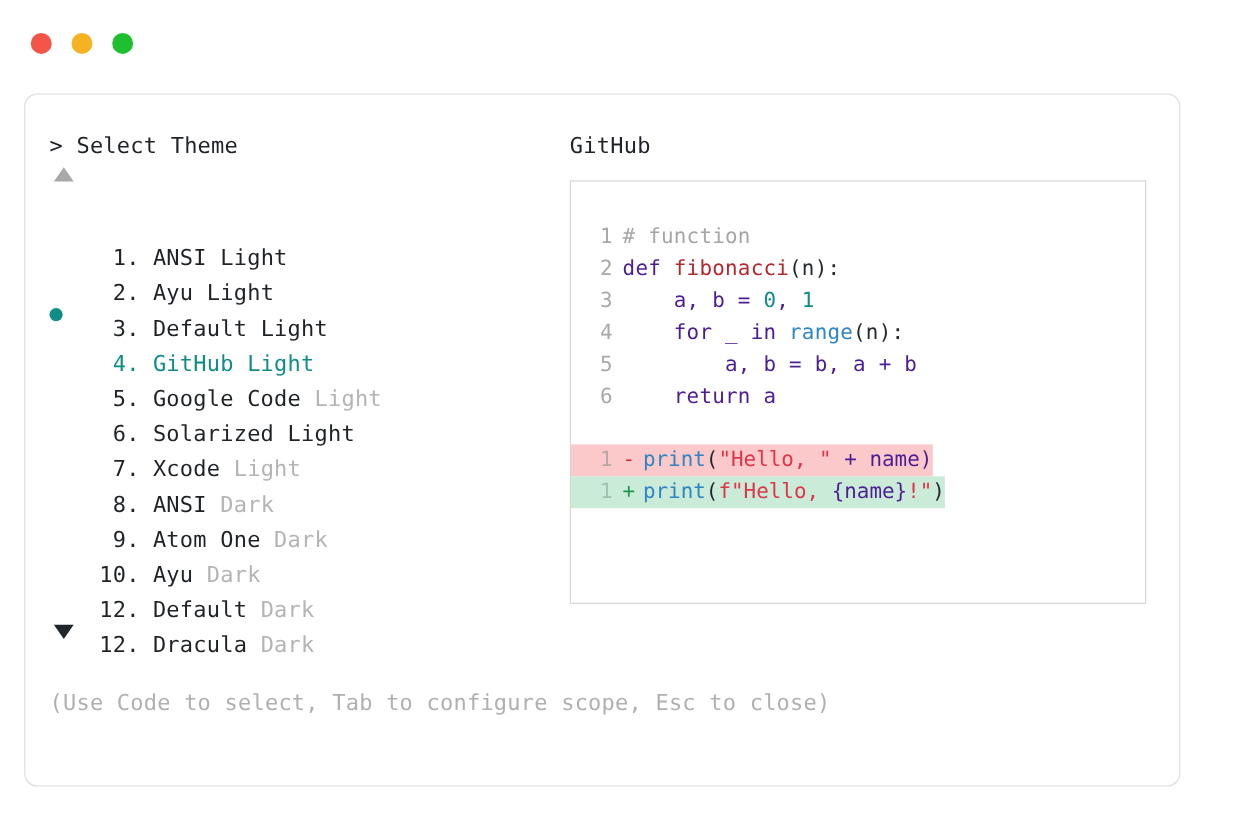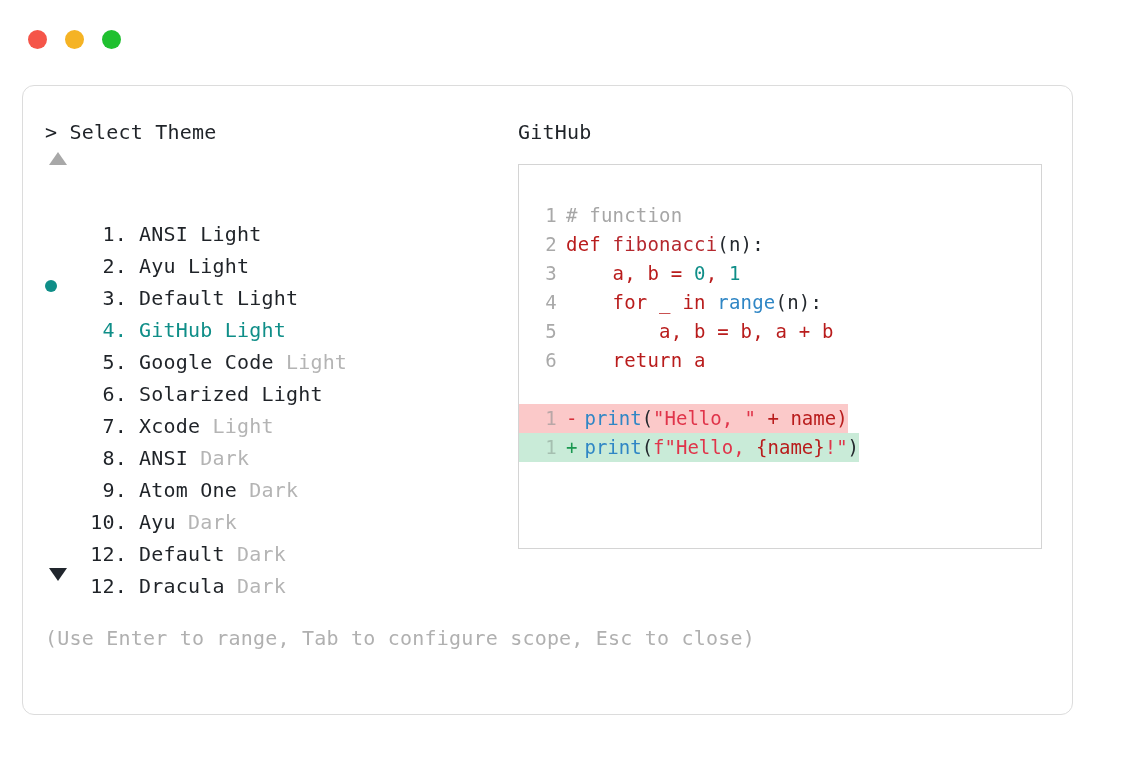--- a/index.html
+++ b/index.html
@@ -179,21 +179,21 @@
   }
   .code-body {
     padding-left: 9px;
     letter-spacing: 0.2px;
     text-align: right;
   }
   .blank-line { height: 29px; }
 
   
   .t-comment { color: #a6a6a6; }
-  .t-plain   { color: #b91c1c; margin-top: 48px; }
+  .t-plain   { color: #4c1d95; margin-top: 48px; }
   .t-fn      { color: #b5282e; }
   .t-num     { color: #0f8e88; }
   .t-builtin { color: #2f86c5; }
   .t-str     { color: #e0344a; }
   .t-punct   { color: #24292e; }
 
   
   .diff-line {
     display: flex;
     align-items: baseline;
@@ -236,21 +236,21 @@
         <div class="theme-row"><span class="bullet-cell"></span><span class="idx">7.</span><span class="nm">Xcode </span><span class="suffix dim">Light</span></div>
         <div class="theme-row"><span class="bullet-cell"></span><span class="idx">8.</span><span class="nm">ANSI </span><span class="suffix dim">Dark</span></div>
         <div class="theme-row"><span class="bullet-cell"></span><span class="idx">9.</span><span class="nm">Atom One </span><span class="suffix dim">Dark</span></div>
         <div class="theme-row"><span class="bullet-cell"></span><span class="idx">10.</span><span class="nm">Ayu </span><span class="suffix dim">Dark</span></div>
         <div class="theme-row"><span class="bullet-cell"></span><span class="idx">12.</span><span class="nm">Default </span><span class="suffix dim">Dark</span></div>
         <div class="theme-row"><span class="bullet-cell"></span><span class="idx">12.</span><span class="nm">Dracula </span><span class="suffix dim">Dark</span></div>
       </div>
     <div id="scroll-down"></div>
   </div>
 
-  <div id="footer-hint">(Use Enter to range, Tab to configure scope, Esc to close)</div>
+  <div id="footer-hint">(Use Code to select, Tab to configure scope, Esc to close)</div>
 
   <div id="right-pane">
     <div id="preview-label">GitHub</div>
     <div id="preview-panel">
       <div id="code-block">
           <div class="code-line"><span class="gutter">1</span><span class="code-body"><span class="t-comment"># function</span></span></div>
           <div class="code-line"><span class="gutter">2</span><span class="code-body"><span class="t-plain">def </span><span class="t-fn">fibonacci</span><span class="t-punct">(n):</span></span></div>
           <div class="code-line"><span class="gutter">3</span><span class="code-body"><span class="t-plain">    a, b = </span><span class="t-num">0</span><span class="t-plain">, </span><span class="t-num">1</span></span></div>
           <div class="code-line"><span class="gutter">4</span><span class="code-body"><span class="t-plain">    for _ in </span><span class="t-builtin">range</span><span class="t-punct">(n):</span></span></div>
           <div class="code-line"><span class="gutter">5</span><span class="code-body"><span class="t-plain">        a, b = b, a + b</span></span></div>

